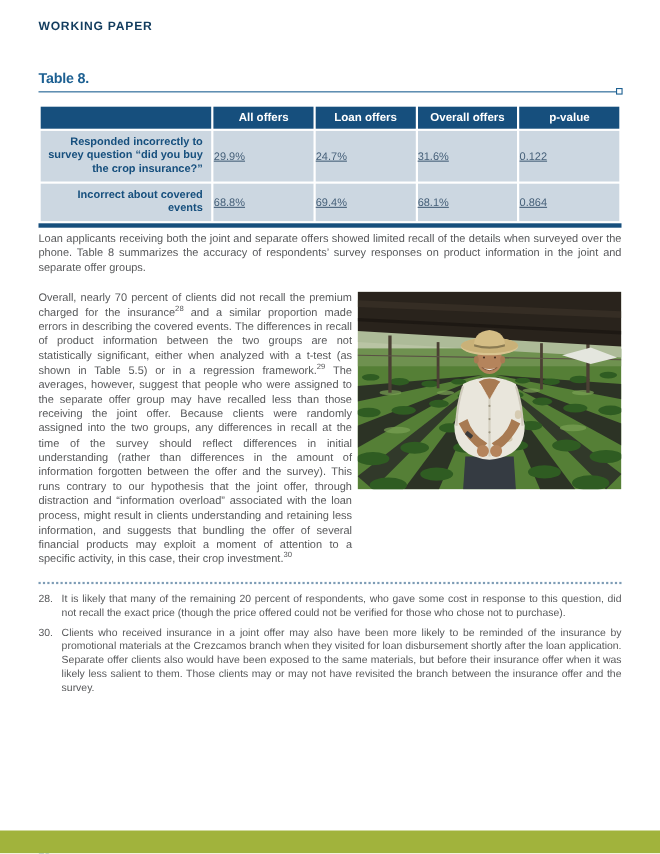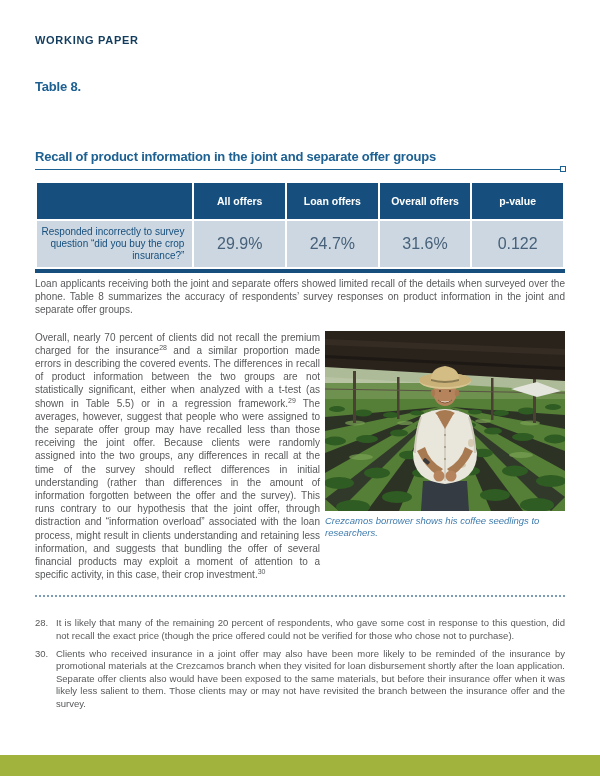--- a/index.html
+++ b/index.html
@@ -2,57 +2,57 @@
 <html><head>
 <meta charset="utf-8">
 <style>
   * { margin:0; padding:0; box-sizing:border-box; }
   html,body { background:#ffffff; }
   body { font-family:"Liberation Sans", sans-serif; }
   .page {
     position:relative; width:600px; height:776px; background:#ffffff;
     overflow:hidden; margin:0 auto;
   }
-  .content { position:absolute; left:35px; top:16px; width:530px; }
+  .content { position:absolute; left:35px; top:0; width:530px; }
 
   
   .doc-header {
     margin-top:18px; font-size:11px; font-weight:bold; letter-spacing:.7px;
     color:#123c5e;
   }
 
   
   .table-title-row {
     margin-top:33px; display:flex; align-items:baseline;
     color:#1d6092; font-weight:bold; font-size:13px; letter-spacing:-0.2px;
-    padding-bottom:5px; position:relative;flex-direction:column;
+    padding-bottom:5px; position:relative;
   }
   .table-title-row .tlabel { width:70px; flex:0 0 70px; }
   .title-rule { position:relative; border-bottom:1.5px solid #1d6092; }
   .title-rule .endcap {
     position:absolute; right:-1px; top:-3.5px; width:6px; height:6px;
     border:1.5px solid #1d6092; background:#fff;
   }
 
   
   table.data {
     margin-top:11px; width:100%; border-collapse:separate; border-spacing:2px;
     table-layout:fixed;
   }
   table.data col.c0 { width:30%; }
   table.data th {
     background:#164f7d; color:#ffffff; font-size:10.5px; font-weight:bold;
-    padding:4px 2px; text-align:center; vertical-align:middle; height:36px;
+    padding:4px 2px; text-align:center; vertical-align:middle; height:20px;
   }
   table.data td.rowlabel {
-    font-weight:normal; color:#164f7d; font-size:10px; line-height:12px;
+    font-weight:bold; color:#164f7d; font-size:10px; line-height:12px;
     text-align:right; padding:5px 8px 5px 4px; vertical-align:middle;
   }
   table.data td.val {
-    color:#47617a; font-size:16px; text-align:center; vertical-align:middle;
+    color:#47617a; font-size:10px; vertical-align:middle;text-decoration:underline;
   }
   tr.blue  td { background:#ccd7e1; }
   tr.cream td { background:#f6f2e1; }
   .table-bottom-bar { height:4px; background:#164f7d; margin-top:0px; }
 
   
   .para {
     color:#57585a; font-size:10px; line-height:13.2px; text-align:justify;
   }
   .para1 { margin-top:4px; }
@@ -66,21 +66,21 @@
     margin-top:4px; font-size:9.5px; line-height:12px; font-style:italic;
     color:#3f7cae; width:232px;
   }
 
   
   .dotted {
     margin-top:14px; border-top:2px dotted #7d9cb5; height:0;
   }
 
   
-  .footnotes { margin-top:20px; }
+  .footnotes { margin-top:8px; }
   .fnote { display:flex; margin-bottom:5px; }
   .fnote .num {
     flex:0 0 21px; color:#57585a; font-size:9.5px; line-height:12.6px;
   }
   .fnote .ftext {
     flex:1; color:#57585a; font-size:9.5px; line-height:12.6px;
     text-align:justify;
   }
 
   
@@ -96,21 +96,20 @@
 </head>
 <body>
 
 <div class="page">
   <div class="content">
 
     <div class="doc-header">WORKING PAPER</div>
 
     <div class="table-title-row">
       <span class="tlabel">Table 8.</span>
-      <span>Recall of product information in the joint and separate offer groups</span>
     </div>
     <div class="title-rule">
       <span class="endcap"></span>
     </div>
 
     <table class="data">
       <colgroup>
           <col class="c0">
           <col>
           <col>
@@ -127,20 +126,27 @@
         </tr>
       </thead>
       <tbody>
         <tr class="blue">
           <td class="rowlabel">Responded incorrectly to survey question “did you buy the crop insurance?”</td>
           <td class="val">29.9%</td>
           <td class="val">24.7%</td>
           <td class="val">31.6%</td>
           <td class="val">0.122</td>
         </tr>
+        <tr class="blue">
+          <td class="rowlabel">Incorrect about covered events</td>
+          <td class="val">68.8%</td>
+          <td class="val">69.4%</td>
+          <td class="val">68.1%</td>
+          <td class="val">0.864</td>
+        </tr>
       </tbody>
     </table>
     <div class="table-bottom-bar"></div>
 
     <p class="para para1">Loan applicants receiving both the joint and separate offers showed limited recall of the details when surveyed over the phone. Table 8 summarizes the accuracy of respondents’ survey responses on product information in the joint and separate offer groups.</p>
 
     <div class="two-col">
       <div class="col-left">
         <p class="para"><span>Overall, nearly 70 percent of clients did not recall the premium charged for the insurance</span><sup>28</sup><span> and a similar proportion made errors in describing the covered events. The differences in recall of product information between the two groups are not statistically significant, either when analyzed with a t-test (as shown in Table 5.5) or in a regression framework.</span><sup>29</sup><span> The averages, however, suggest that people who were assigned to the separate offer group may have recalled less than those receiving the joint offer. Because clients were randomly assigned into the two groups, any differences in recall at the time of the survey should reflect differences in initial understanding (rather than differences in the amount of information forgotten between the offer and the survey). This runs contrary to our hypothesis that the joint offer, through distraction and “information overload” associated with the loan process, might result in clients understanding and retaining less information, and suggests that bundling the offer of several financial products may exploit a moment of attention to a specific activity, in this case, their crop investment.</span><sup>30</sup></p>
       </div>
@@ -264,21 +270,20 @@
               <ellipse cx="108" cy="62" rx="2.2" ry="3.4" fill="#a87a52"></ellipse>
               <ellipse cx="132" cy="62" rx="2.2" ry="3.4" fill="#a87a52"></ellipse>
 
               <ellipse cx="120" cy="50" rx="26" ry="8" fill="#d9c490"></ellipse>
               <ellipse cx="120" cy="49" rx="26" ry="7" fill="#c9b178"></ellipse>
               <path d="M106,50 Q105,37 120,35 Q135,37 134,50 Q120,54 106,50 Z" fill="#d4bd85"></path>
               <path d="M106,48 Q120,52 134,48 L134,50 Q120,54 106,50 Z" fill="#8a7a52"></path>
             </g>
           </svg>
         </div>
-        <div class="caption">Crezcamos borrower shows his coffee seedlings to researchers.</div>
       </div>
     </div>
 
     <div class="dotted"></div>
 
     <div class="footnotes">
       <div class="fnote">
         <span class="num">28.</span>
         <span class="ftext">It is likely that many of the remaining 20 percent of respondents, who gave some cost in response to this question, did not recall the exact price (though the price offered could not be verified for those who chose not to purchase).</span>
       </div>

